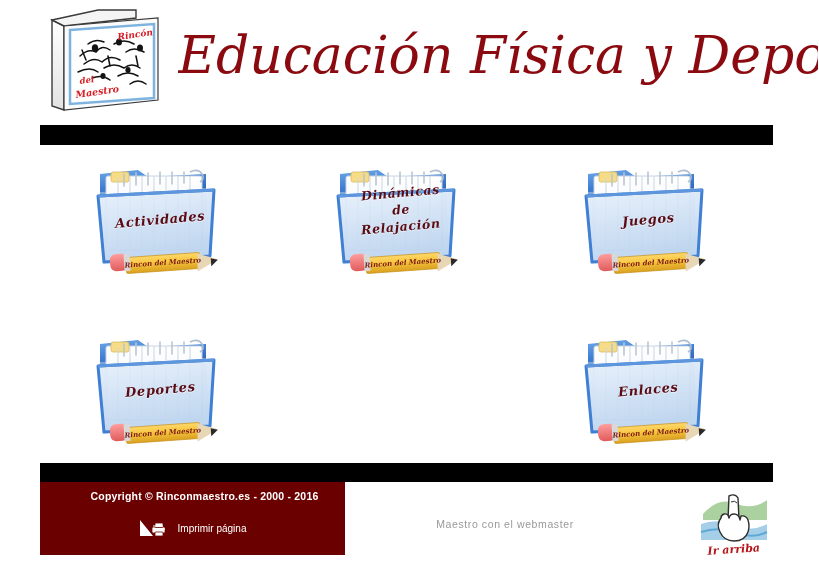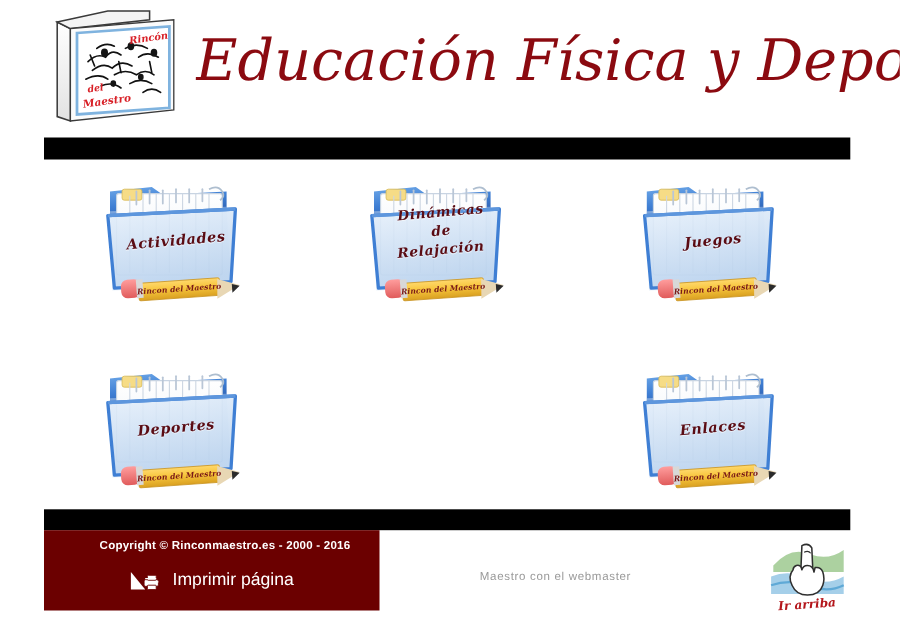--- a/index.html
+++ b/index.html
@@ -71,21 +71,21 @@
     font-family:"Liberation Sans",sans-serif;
     letter-spacing:0.2px;
     margin-left:12px;
   }
   .printrow{
     position:absolute;left:0;top:36px;width:305px;
     display:flex;align-items:center;justify-content:center;gap:5px;
     cursor:pointer;
   }
   .printrow .plabel{
-    color:#ffffff;font-size:16px;
+    color:#ffffff;font-size:10px;
     font-family:"Liberation Sans",sans-serif;
   }
   .webmaster{
     position:absolute;left:345px;top:36px;width:320px;text-align:center;
     color:#9a9a9a;font-size:10.5px;letter-spacing:0.6px;
     font-family:"Liberation Sans",sans-serif;cursor:pointer;
   }
   .uparrow{position:absolute;left:697px;top:6px;width:74px;height:70px;cursor:pointer;}
   .uparrow svg{display:block;}
 </style>

